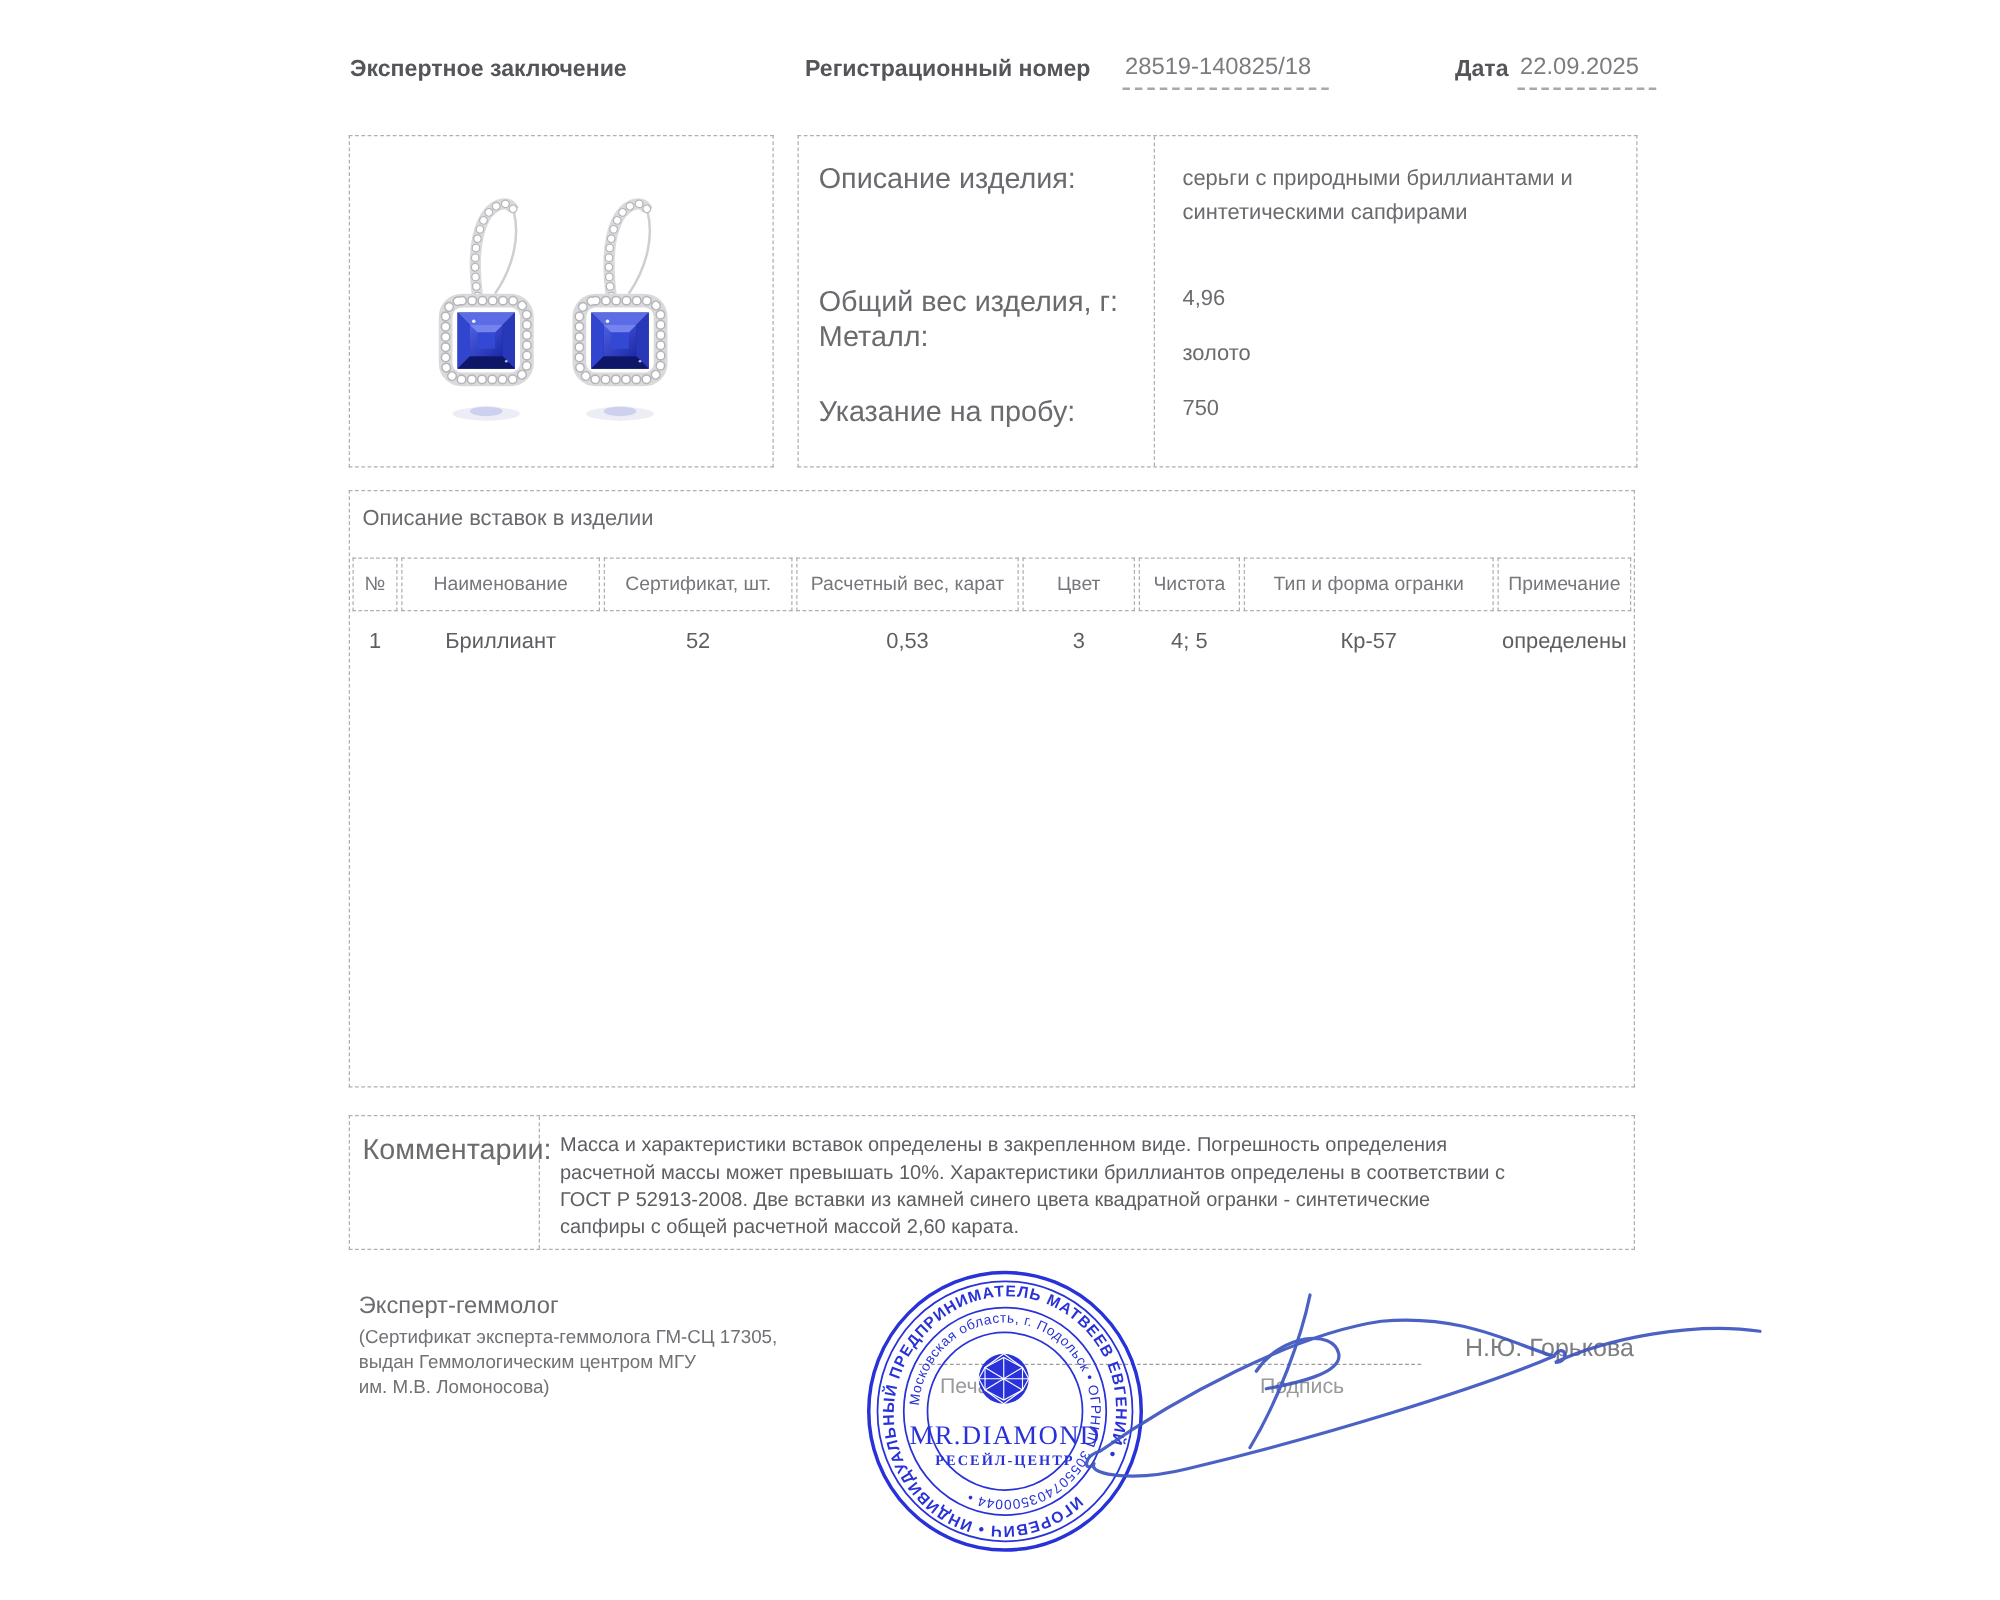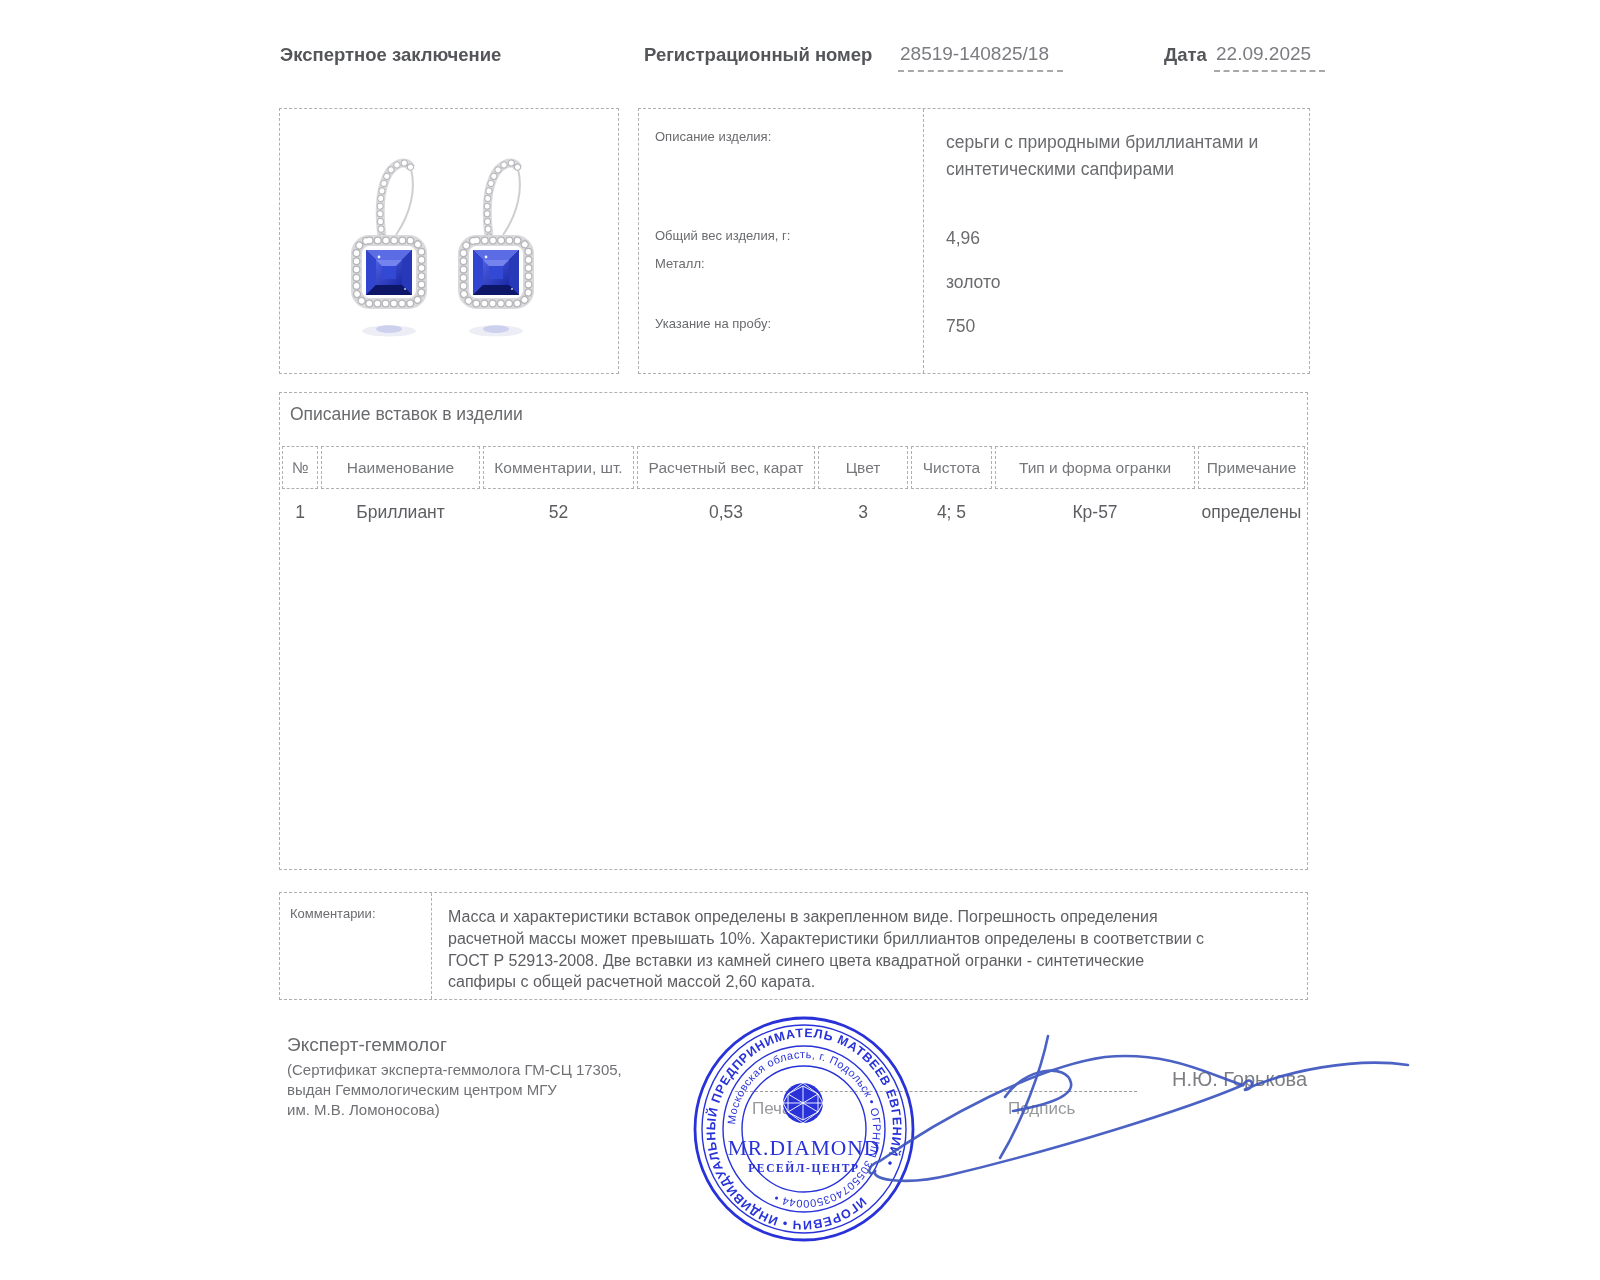--- a/index.html
+++ b/index.html
@@ -3,21 +3,21 @@
 <meta charset="utf-8">
 <style>
   html,body{margin:0;padding:0;background:#fff;}
   body{font-family:"Liberation Sans",sans-serif;color:#6a6b6e;}
   .page{position:relative;width:1600px;height:1280px;background:#fff;overflow:hidden;}
   .abs{position:absolute;}
   .b{font-weight:bold;color:#545559;}
   .hdr{font-size:18.5px;white-space:nowrap;}
   .hval{font-size:19px;color:#7b7c80;border-bottom:2px dashed #a8a8ab;padding:0 14px 5px 2px;white-space:nowrap;}
   .dashbox{border:1px dashed #b0b0b3;}
-  .lbl{font-size:13px;color:#6a6b6e;white-space:nowrap;}
+  .lbl{font-size:23px;color:#6a6b6e;white-space:nowrap;}
   .val{font-size:17.5px;color:#6a6b6e;}
   .vdash{border-left:1px dashed #b0b0b3;position:absolute;top:0;bottom:0;}
   .trow{position:absolute;left:2px;right:2px;display:flex;gap:3px;}
   .hcell{border:1px dashed #b0b0b3;display:flex;align-items:center;justify-content:center;
          font-size:15.5px;color:#76777b;white-space:nowrap;box-sizing:border-box;}
   .dcell{display:flex;align-items:flex-start;justify-content:center;font-size:17.5px;color:#5d5e62;
          white-space:nowrap;box-sizing:border-box;}
   .c0{width:36px;flex:none}.c1{width:159px;flex:none}.c2{width:151px;flex:none}
   .c3{width:178px;flex:none}.c4{width:90px;flex:none}.c5{width:81px;flex:none}
   .c6{width:200px;flex:none}.c7{flex:1}
@@ -85,21 +85,21 @@
     <div class="abs val" style="left:307px;top:163px;">золото</div>
     <div class="abs lbl" style="left:16px;top:207px;">Указание на пробу:</div>
     <div class="abs val" style="left:307px;top:207px;">750</div>
   </div>
 
   <div class="abs dashbox" style="left:279px;top:392px;width:1027px;height:476px;">
     <div class="abs lbl" style="left:10px;top:11px;font-size:17.5px;text-align:right;">Описание вставок в изделии</div>
     <div class="trow" style="top:53px;height:43px;">
       <div class="hcell c0">№</div>
       <div class="hcell c1">Наименование</div>
-      <div class="hcell c2">Комментарии, шт.</div>
+      <div class="hcell c2">Сертификат, шт.</div>
       <div class="hcell c3">Расчетный вес, карат</div>
       <div class="hcell c4">Цвет</div>
       <div class="hcell c5">Чистота</div>
       <div class="hcell c6">Тип и форма огранки</div>
       <div class="hcell c7">Примечание</div>
     </div>
     <div class="trow" style="top:109px;height:28px;">
       <div class="dcell c0">1</div>
       <div class="dcell c1">Бриллиант</div>
       <div class="dcell c2">52</div>

